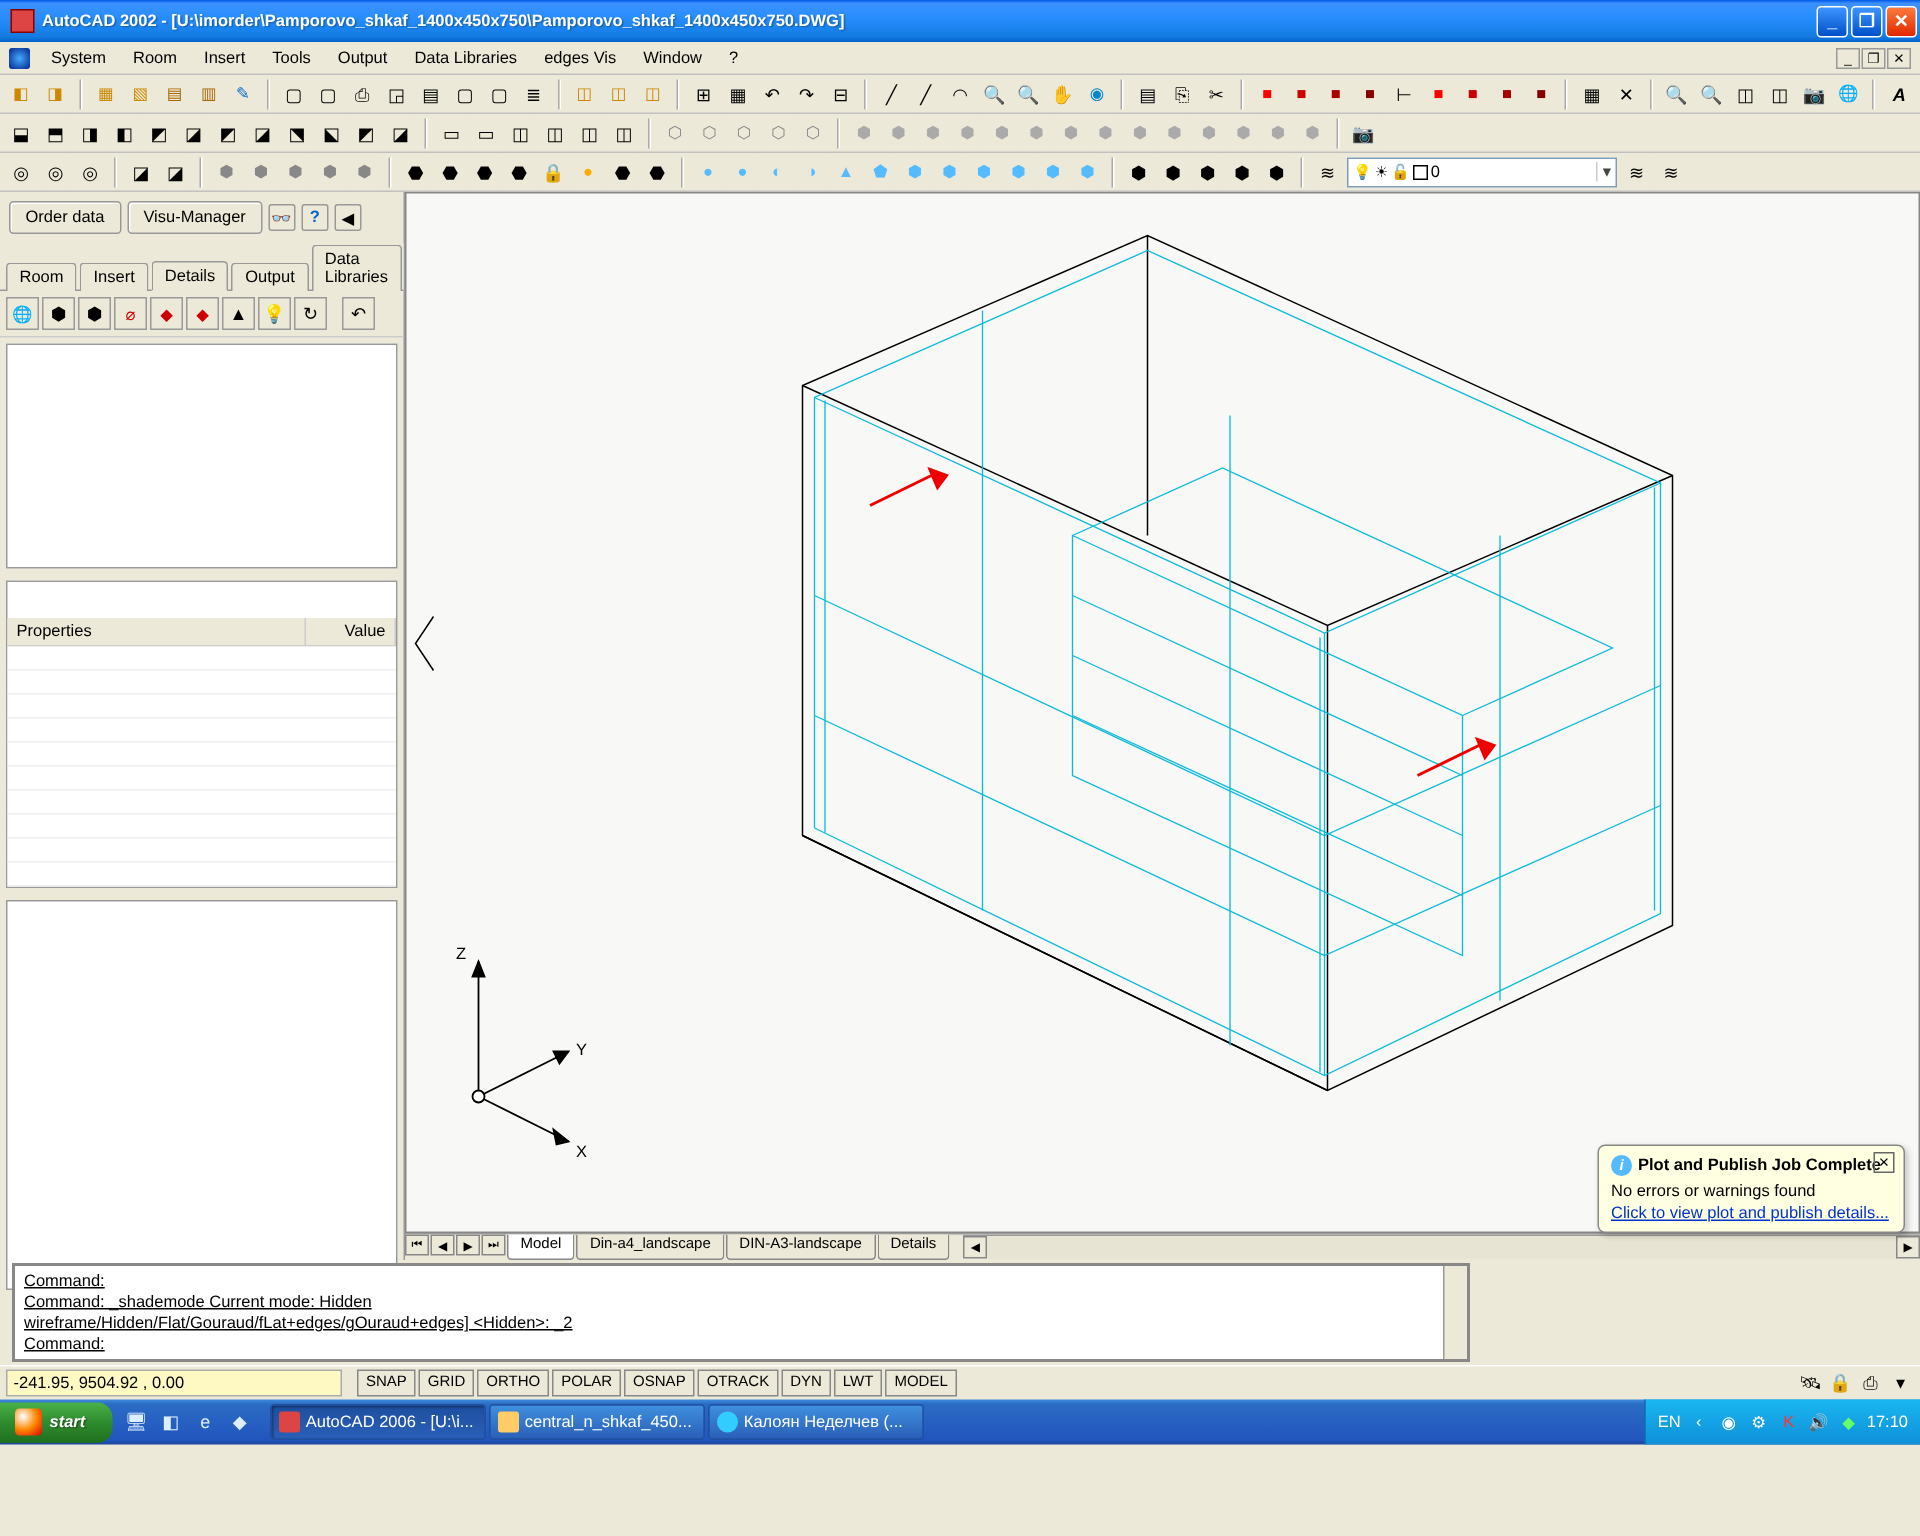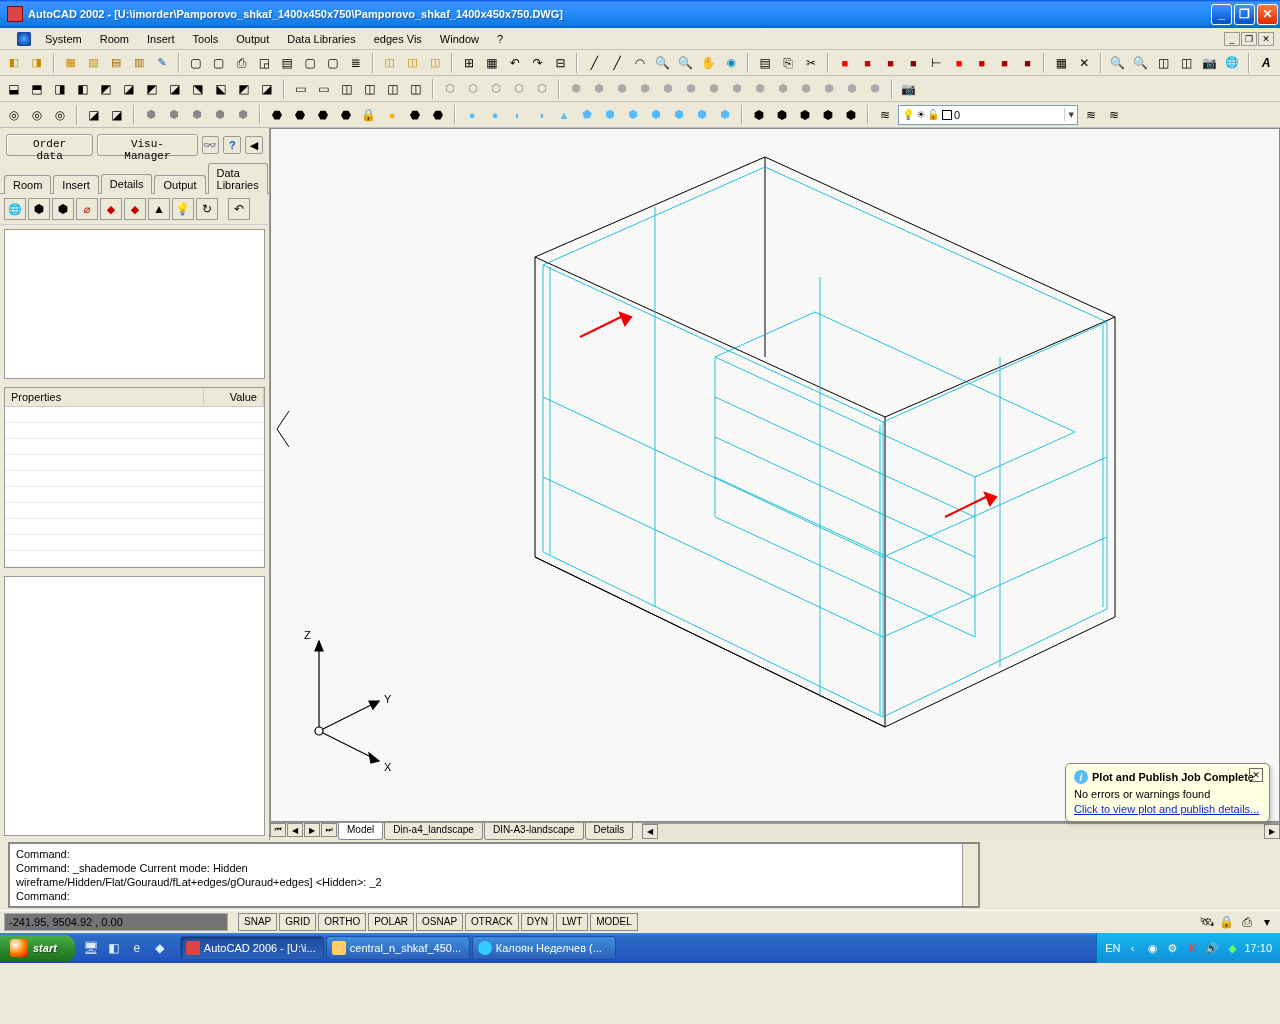--- a/index.html
+++ b/index.html
@@ -9,75 +9,75 @@
 .titlebar .icon { width: 16px; height: 16px; background: #d44; margin: 0 5px; border: 1px solid #800; }
 .titlebar .title { flex: 1; text-shadow: 1px 1px 1px rgba(0,0,0,.3); }
 .winbtns { display: flex; gap: 2px; }
 .winbtn { width: 21px; height: 21px; border-radius: 3px; border: 1px solid #fff; display: flex; align-items: center; justify-content: center; font-weight: bold; font-size: 12px; color: white; }
 .winbtn.min, .winbtn.max { background: linear-gradient(to bottom,#3e95ff,#0050c8); }
 .winbtn.close { background: linear-gradient(to bottom,#ff7b3c,#e02800); }
 
 .docctrl { position: absolute; top: 32px; right: 6px; display: flex; gap: 1px; }
 .docctrl .db { width: 16px; height: 14px; background: #ece9d8; border: 1px solid #999; font-size: 9px; display: flex; align-items: center; justify-content: center; }
 
-.menubar { height: 22px; background: #ece9d8; display: flex; align-items: center; padding: 2px 17px; border-bottom: 1px solid #c0c0c0; gap: 2px; position: relative; }
+.menubar { height: 22px; background: #ece9d8; display: flex; align-items: center; padding: 2px 6px; border-bottom: 1px solid #c0c0c0; gap: 2px; position: relative; }
 .menubar .mi { padding: 2px 8px; cursor: default; }
 .menubar .logo { width: 14px; height: 14px; background: radial-gradient(circle,#4af,#028); border-radius: 2px; margin-right: 4px; }
 
 .toolrow { height: 26px; background: #ece9d8; display: flex; align-items: center; padding: 2px 4px; border-bottom: 1px solid #c0c0c0; gap: 3px; }
 .tb { width: 20px; height: 20px; border: 1px solid transparent; border-radius: 2px; display: flex; align-items: center; justify-content: center; font-size: 12px; cursor: default; position: relative; background: #ece9d8; }
 .sep { width: 2px; height: 20px; border-left: 1px solid #aaa; border-right: 1px solid #fff; margin: 0 3px; }
 .layercombo { width: 180px; height: 20px; border: 1px solid #7f9db9; background: white; display: flex; align-items: center; padding: 0 3px; font-size: 11px; gap: 2px; }
 .layercombo .bulb { font-size: 10px; }
 .layercombo .arrow { margin-left: auto; border-left: 1px solid #ccc; padding-left: 3px; color: #444; }
 
 .workarea { display: flex; height: 712px; }
 .sidepanel { width: 270px; background: #ece9d8; border-right: 1px solid #999; display: flex; flex-direction: column; }
 .sp-top { padding: 6px; display: flex; gap: 4px; align-items: center; }
-.sp-btn { border: 1px solid #999; background: #ece9d8; padding: 3px 10px; border-radius: 3px; height: 22px; box-shadow: inset 1px 1px 0 #fff; font-family: Liberation Mono, monospace; }
+.sp-btn { border: 1px solid #999; background: #ece9d8; padding: 3px 10px; border-radius: 3px; height: 22px; box-shadow: inset 1px 1px 0 #fff; }
 .sp-icon { width: 18px; height: 18px; border: 1px solid #999; border-radius: 2px; display: flex; align-items: center; justify-content: center; }
 .sp-tabs { display: flex; border-bottom: 1px solid #999; padding: 0 4px; background: #ece9d8; align-items: flex-end; }
 .sp-tab { padding: 3px 8px; border: 1px solid #999; border-bottom: none; background: #ece9d8; margin-right: 2px; border-radius: 3px 3px 0 0; position: relative; top: 1px; font-size: 11px; }
 .sp-tab.active { background: #ece9d8; border-bottom: 1px solid #ece9d8; z-index: 2; }
 .sp-nav { width: 14px; height: 16px; border: 1px solid #999; background: #ece9d8; font-size: 8px; display: flex; align-items: center; justify-content: center; }
 .sp-toolrow { display: flex; padding: 4px; gap: 2px; border-bottom: 1px solid #ccc; }
 .sp-tool { width: 22px; height: 22px; border: 1px solid #999; background: #ece9d8; display: flex; align-items: center; justify-content: center; font-size: 12px; }
 .sp-white { flex: 0 0 150px; background: white; margin: 4px; border: 1px solid #999; }
 .sp-props { margin: 4px; border: 1px solid #999; flex: 1; background: white; display: flex; flex-direction: column; }
-.sp-props-hdr { display: flex; background: #ece9d8; border-bottom: 1px solid #ccc; }
+.sp-props-hdr { display: flex; background: #ece9d8; border-bottom: 1px solid #ccc; margin-top: 24px; }
 .sp-props-hdr > div { padding: 3px 6px; border-right: 1px solid #ccc; }
 .sp-props-hdr .c1 { flex: 1; }
 .sp-props-hdr .c2 { width: 60px; text-align: right; }
 .sp-props-rows { flex: 1; background: white; }
 .sp-props-rows .r { height: 16px; border-bottom: 1px solid #eee; }
 .sp-bottom { flex: 0 0 260px; background: white; margin: 4px; border: 1px solid #999; }
 
 .canvas-wrap { flex: 1; display: flex; flex-direction: column; background: #c0c0c0; }
 .canvas { flex: 1; background: #f8f8f7; position: relative; border: 1px solid #888; overflow: hidden; }
 .ucs { position: absolute; left: 18px; bottom: 40px; pointer-events: none; }
 .drawing { position: absolute; left: 50%; top: 50%; transform: translate(-50%,-52%); }
 .lt-btn { width: 16px; height: 14px; border: 1px solid #888; background: #ece9d8; font-size: 8px; display: flex; align-items: center; justify-content: center; margin-right: 1px; }
 .lt-tab { padding: 1px 8px; border: 1px solid #888; border-top: none; background: #ece9d8; margin-right: 1px; font-size: 10px; border-radius: 0 0 3px 3px; }
 .lt-tab.active { background: white; }
 .hscroll { height: 16px; background: #ece9d8; display: flex; border-top: 1px solid #999; margin-left: 645px; }
 .hscroll .sbtn { width: 16px; border: 1px solid #888; background: #ece9d8; font-size: 8px; display: flex; align-items: center; justify-content: center; }
 .hscroll .strack { flex: 1; background: #e8e4d4; }
 
-.cmdarea { height: 66px; background: white; border: 2px solid #888; margin: 2px 300px 2px 8px; padding: 3px 6px; font-family: 'Courier New', monospace; font-size: 12px; line-height: 14px; overflow: hidden; position: relative; }
+.cmdarea { height: 66px; background: white; border: 2px solid #888; margin: 2px 300px 2px 8px; padding: 3px 6px; font-family: 'Courier New', monospace; font-size: 12px; line-height: 14px; overflow: hidden; position: relative; text-decoration: underline; }
 .cmdarea .sb { position: absolute; right: 0; top: 0; bottom: 0; width: 16px; background: #ece9d8; border-left: 1px solid #999; }
 
 .popup { position: absolute; right: 10px; bottom: 86px; width: 205px; background: #ffffe1; border: 1px solid #888; border-radius: 5px; padding: 6px 8px; box-shadow: 2px 2px 4px rgba(0,0,0,.2); }
 .popup .pt { font-weight: bold; margin-bottom: 4px; display: flex; align-items: center; gap: 4px; font-size: 11px; }
 .popup .pt .i { width: 14px; height: 14px; border-radius: 50%; background: #5bf; color: white; display: flex; align-items: center; justify-content: center; font-size: 10px; font-style: italic; }
 .popup .px { position: absolute; top: 4px; right: 6px; width: 14px; height: 14px; border: 1px solid #666; font-size: 9px; display: flex; align-items: center; justify-content: center; }
 .popup .pm { font-size: 11px; margin-bottom: 3px; }
 .popup .pl { font-size: 11px; color: #0033cc; text-decoration: underline; cursor: pointer; }
 
 .statusbar { height: 23px; background: #ece9d8; border-top: 1px solid #fff; display: flex; align-items: center; padding: 0 4px; gap: 2px; }
-.statusbar .coords { width: 224px; border: 1px solid #aaa; padding: 2px 4px; background: #737373; height: 18px; }
+.statusbar .coords { width: 224px; border: 1px solid #aaa; padding: 2px 4px; background: #fef9c3; height: 18px; }
 .statusbar .sbtn { border: 1px solid #888; padding: 2px 5px; background: #ece9d8; height: 18px; font-size: 10px; }
 .statusbar .spacer { flex: 1; }
 .statusbar .tray { width: 18px; height: 18px; display: flex; align-items: center; justify-content: center; font-size: 12px; }
 
 .taskbar { height: 30px; background: linear-gradient(to bottom,#3c8cde 0%,#2b6cc4 10%,#2255be 90%,#1a44a0 100%); display: flex; align-items: center; }
 .startbtn { height: 27px; padding: 0 18px 0 10px; background: linear-gradient(to bottom,#49b149 0%,#2e8b2e 50%,#1f6f1f 100%); color: white; font-weight: bold; font-size: 16px; font-style: italic; display: flex; align-items: center; border-radius: 0 10px 10px 0; gap: 5px; text-shadow: 1px 1px 1px rgba(0,0,0,.4); }
 .startbtn .orb { width: 18px; height: 18px; background: radial-gradient(circle at 30% 30%,#fff,#f80,#d00); border-radius: 3px; }
 .ql { display: flex; gap: 3px; padding: 0 6px; }
 .ql .q { width: 20px; height: 22px; display: flex; align-items: center; justify-content: center; font-size: 12px; color: #def; }
 .tasks { display: flex; gap: 2px; margin-left: 4px; }

